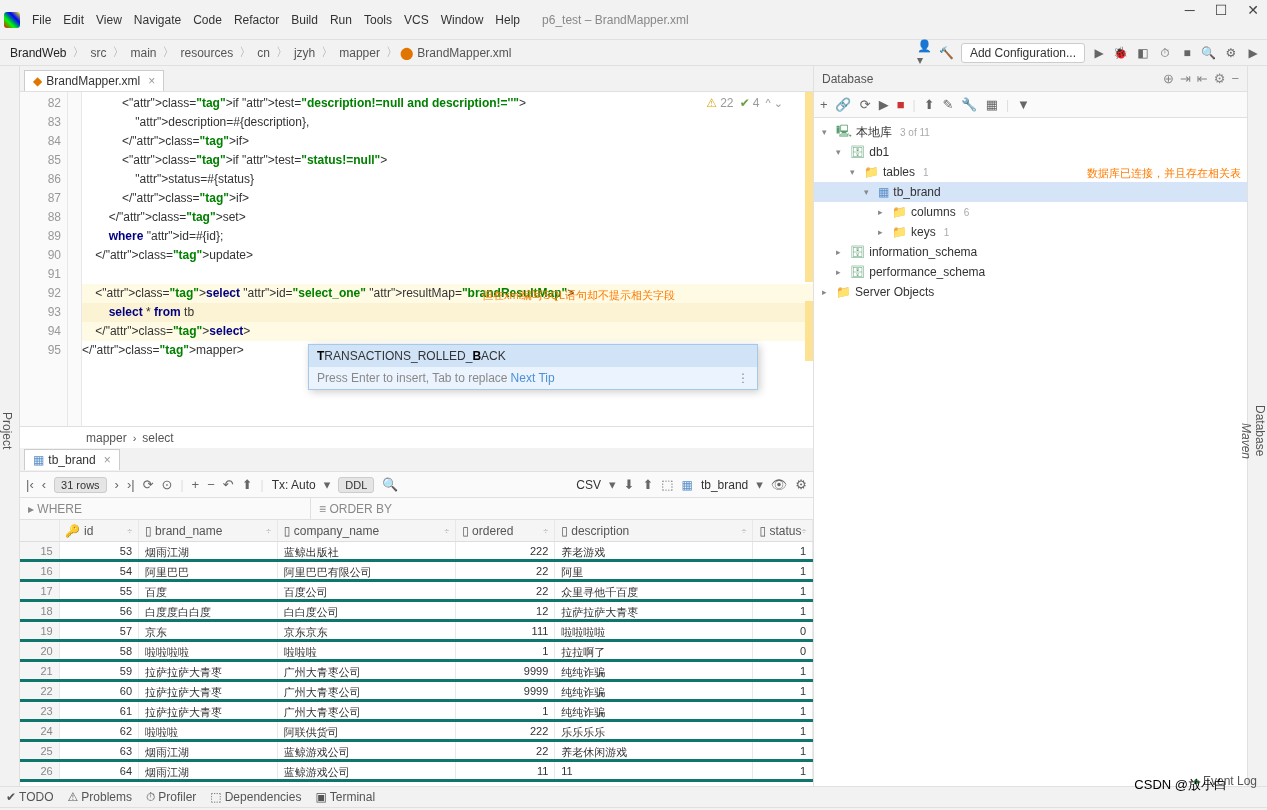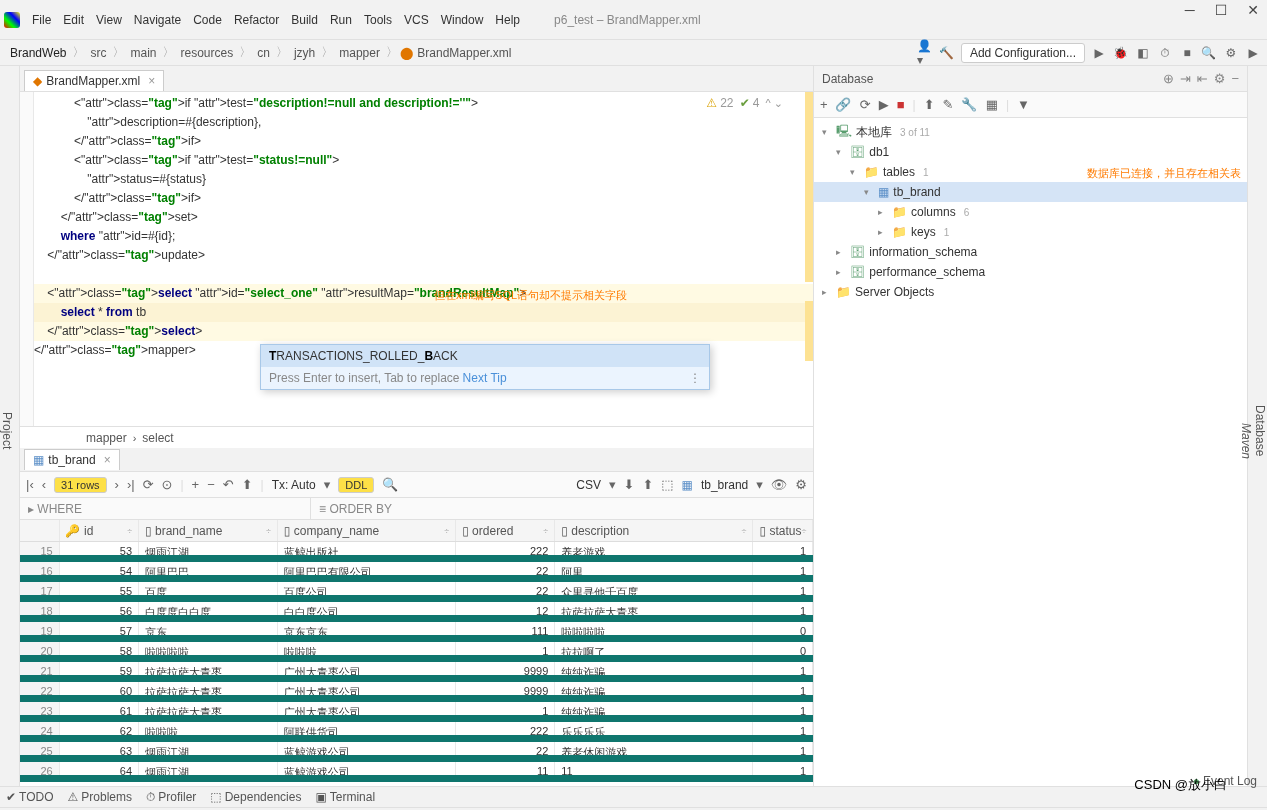--- a/index.html
+++ b/index.html
@@ -1,20 +1,20 @@
 <!DOCTYPE html>
 <html><head>
 <meta charset="utf-8">
 <style>
 *{box-sizing:border-box;margin:0;padding:0;font-family:"Segoe UI",Arial,sans-serif;font-size:12px}
 body{background:#f2f2f2;width:1267px;height:810px;overflow:hidden;position:relative;color:#333}
 .menubar{background:#f2f2f2;height:40px;display:flex;align-items:center;padding:0 4px;border-bottom:1px solid #e0e0e0}
 .menubar .logo{width:16px;height:16px;background:linear-gradient(45deg,#f00,#0f0,#00f,#ff0);border-radius:3px;margin-right:6px}
 .menubar .mitem{padding:0 6px;cursor:default}
-.menubar .wtitle{margin-left:28px;color:#888}
+.menubar .wtitle{margin-left:16px;color:#888}
 .winbtns{position:absolute;right:8px;top:2px;display:flex;gap:20px}
 .winbtns span{font-size:14px;color:#444}
 .navbar{height:26px;background:#f2f2f2;display:flex;align-items:center;padding:0 6px;border-bottom:1px solid #e0e0e0}
 .navbar .crumb{padding:0 4px;color:#555}
 .navbar .sep{color:#999;padding:0 2px}
 .navbar .crumb.bold{font-weight:400;color:#222}
 .nav-right{margin-left:auto;display:flex;align-items:center;gap:6px}
 .nav-right .icon{width:16px;height:16px;display:inline-flex;align-items:center;justify-content:center;color:#666}
 .addcfg{border:1px solid #ccc;background:#fff;padding:2px 8px;border-radius:3px}
 .play{color:#59a869}
@@ -43,31 +43,31 @@
 .popup .row1{background:#d0e3f7;padding:4px 8px;font-family:Consolas,monospace}
 .popup .row1 b{color:#000}
 .popup .row2{padding:4px 8px;color:#888;font-size:11px}
 .popup .row2 a{color:#4a90d9}
 .popup .dots{float:right;color:#888}
 .breadcrumb2{height:22px;background:#fff;border-top:1px solid #e0e0e0;display:flex;align-items:center;padding-left:60px;color:#555;font-size:11px}
 .breadcrumb2 span{padding:0 6px}
 .dbtab{height:24px;background:#f2f2f2;border-bottom:1px solid #e0e0e0;display:flex;align-items:center;padding-left:4px}
 .dbtab .tab{background:#fff;font-size:11px}
 .toolbar2{height:26px;background:#fafafa;border-bottom:1px solid #e0e0e0;display:flex;align-items:center;padding:0 6px;gap:8px}
-.toolbar2 .pill{border:1px solid #ccc;padding:1px 6px;border-radius:3px;background:#fde047;font-size:11px}
+.toolbar2 .pill{border:1px solid #ccc;padding:1px 6px;border-radius:3px;background:#e5e5e5;font-size:11px}
 .toolbar2 .ic{color:#666;font-size:13px}
 .filterbar{height:22px;background:#fafafa;border-bottom:1px solid #e0e0e0;display:flex;align-items:center;font-size:11px}
 .filterbar .lbl{padding:0 8px;color:#888}
 .filterbar .sep2{width:1px;height:100%;background:#e0e0e0}
 .grid{flex:1;overflow:auto;background:#fff}
 .gh{display:flex;background:#f5f5f5;border-bottom:1px solid #ddd;height:22px}
 .gh>div,.gr>div{border-right:1px solid #e8e8e8;padding:3px 6px;font-size:11px;overflow:hidden;white-space:nowrap}
 .gh>div{color:#555;display:flex;align-items:center;justify-content:space-between}
 .gh .sort{color:#aaa;font-size:9px}
-.gr{display:flex;height:20px;border-bottom:7px solid #0f766e}
+.gr{display:flex;height:20px;border-bottom:3px solid #0f766e}
 .c0{width:40px;text-align:right;background:#f5f5f5;color:#888}
 .c1{width:80px;text-align:right}
 .c2{width:140px}
 .c3{width:180px}
 .c4{width:100px;text-align:right}
 .c5{width:200px}
 .c6{width:60px;text-align:right}
 .dbpanel{width:434px;background:#fff;border-left:1px solid #e0e0e0;display:flex;flex-direction:column}
 .dbhead{height:26px;background:#f2f2f2;border-bottom:1px solid #e0e0e0;display:flex;align-items:center;padding:0 8px}
 .dbhead .ttl{flex:1;color:#555}
@@ -156,20 +156,36 @@
 
     <div class="tabs">
       <div class="tab">
         <span class="ficon">◆</span>
         <span>BrandMapper.xml</span>
         <span class="x">×</span>
       </div>
     </div>
 
     <div class="editor-wrap" style="height:334px">
+      <div class="gutter" id="gut">
+          <div>82</div>
+          <div>83</div>
+          <div>84</div>
+          <div>85</div>
+          <div>86</div>
+          <div>87</div>
+          <div>88</div>
+          <div>89</div>
+          <div>90</div>
+          <div>91</div>
+          <div>92</div>
+          <div>93</div>
+          <div>94</div>
+          <div>95</div>
+        </div>
       <div class="fold"></div>
       <div class="code" id="code">
         <div class="warn">
           <span class="y">⚠</span> <span>22</span>&nbsp;
           <span class="g">✔</span> <span>4</span>&nbsp; ^ ⌄
         </div>
         <div class="ystripe" style="top:0;height:190px"></div>
         <div class="ystripe" style="top:209px;height:60px"></div>
         <span class="anno1" style="left:400px;top:196px">但在xml编写SQL语句却不提示相关字段</span>
         <div class="popup">

